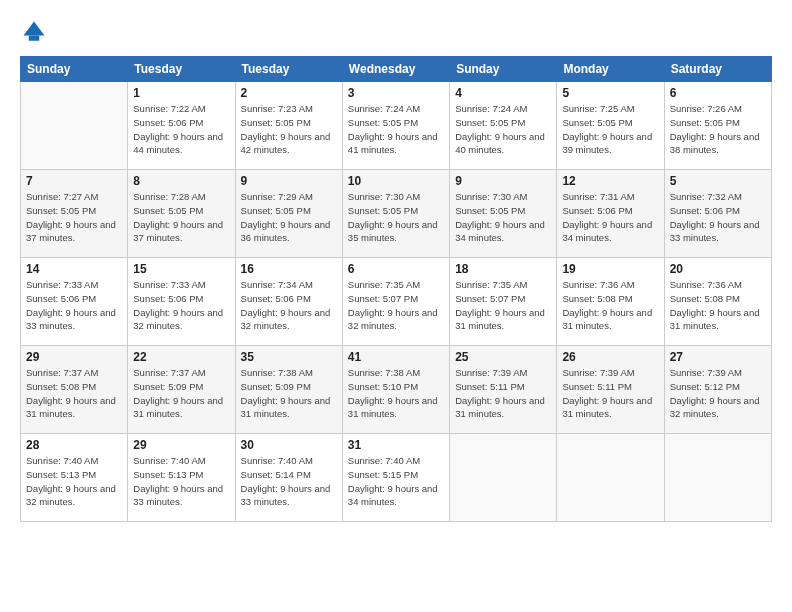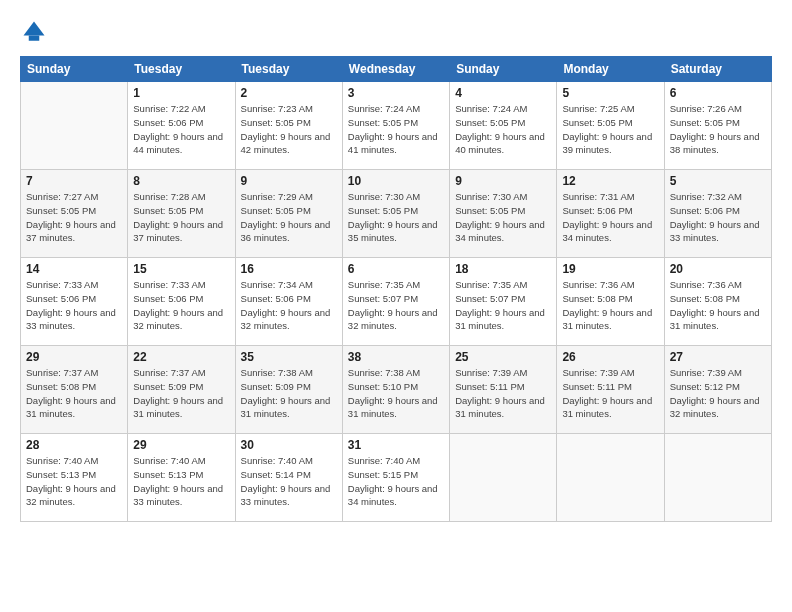--- a/index.html
+++ b/index.html
@@ -220,21 +220,21 @@
           </td>
           <td>
             <div class="day-number">22</div>
             <div class="day-info">Sunrise: 7:37 AM<br>Sunset: 5:09 PM<br>Daylight: 9 hours and 31 minutes.</div>
           </td>
           <td>
             <div class="day-number">35</div>
             <div class="day-info">Sunrise: 7:38 AM<br>Sunset: 5:09 PM<br>Daylight: 9 hours and 31 minutes.</div>
           </td>
           <td>
-            <div class="day-number">38</div>
+            <div class="day-number">41</div>
             <div class="day-info">Sunrise: 7:38 AM<br>Sunset: 5:10 PM<br>Daylight: 9 hours and 31 minutes.</div>
           </td>
           <td>
             <div class="day-number">25</div>
             <div class="day-info">Sunrise: 7:39 AM<br>Sunset: 5:11 PM<br>Daylight: 9 hours and 31 minutes.</div>
           </td>
           <td>
             <div class="day-number">26</div>
             <div class="day-info">Sunrise: 7:39 AM<br>Sunset: 5:11 PM<br>Daylight: 9 hours and 31 minutes.</div>
           </td>

